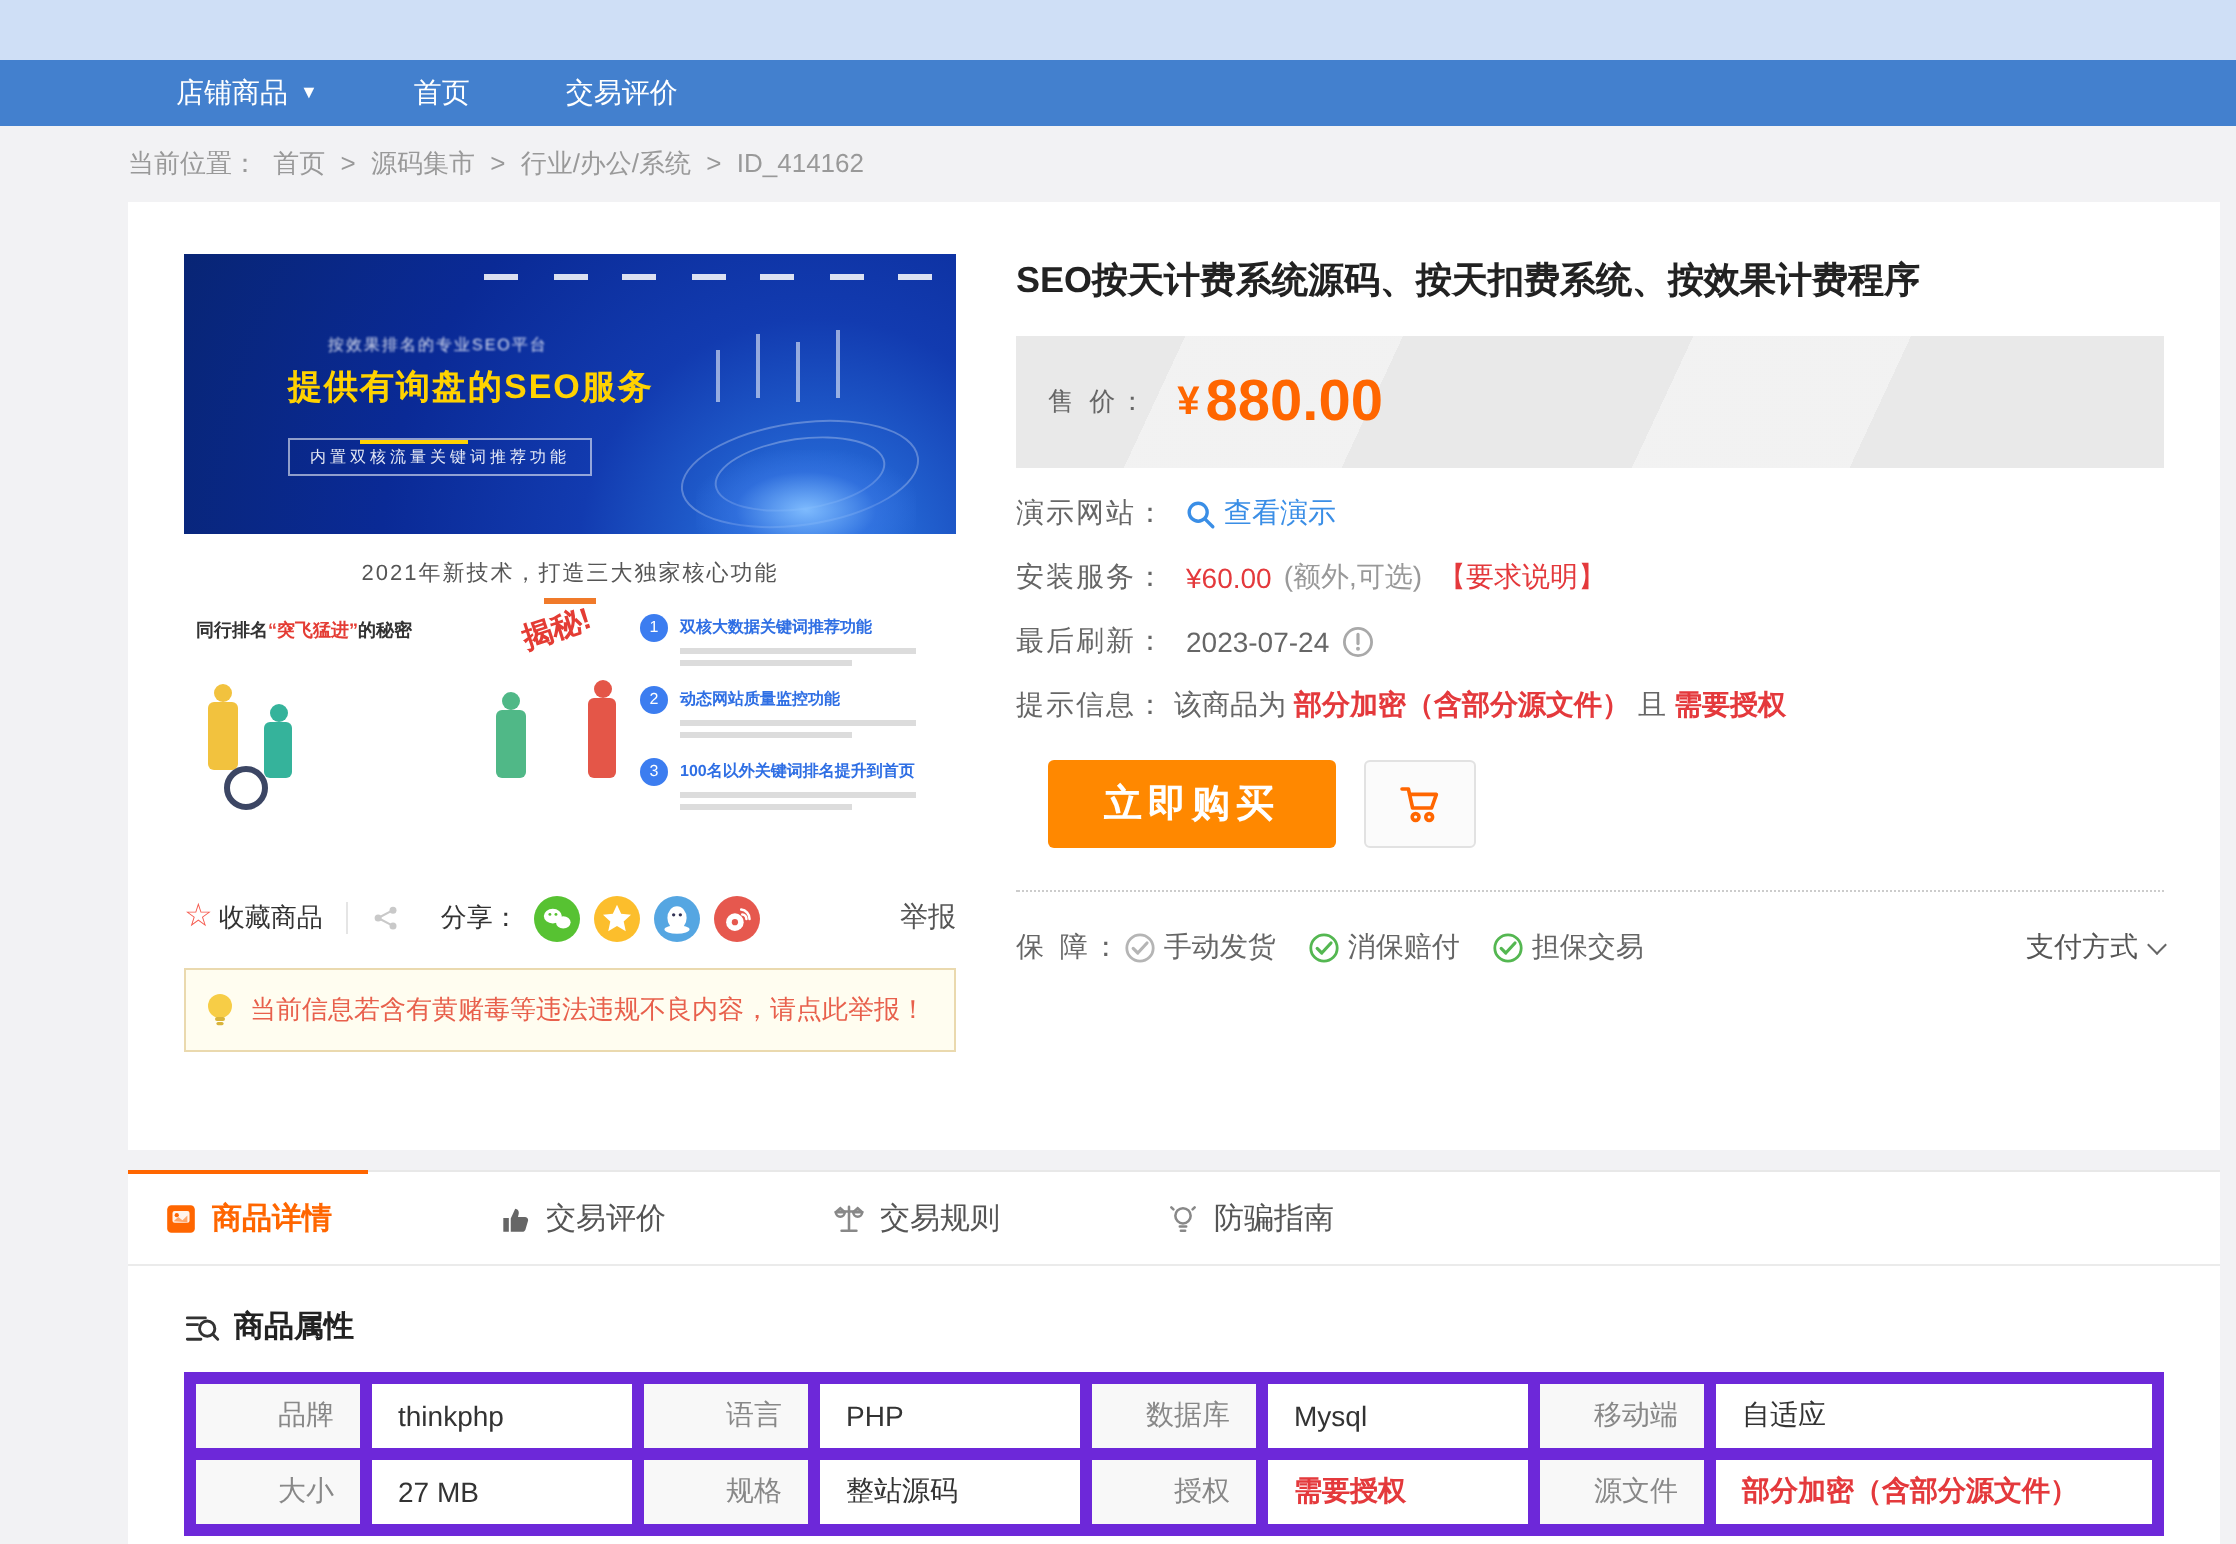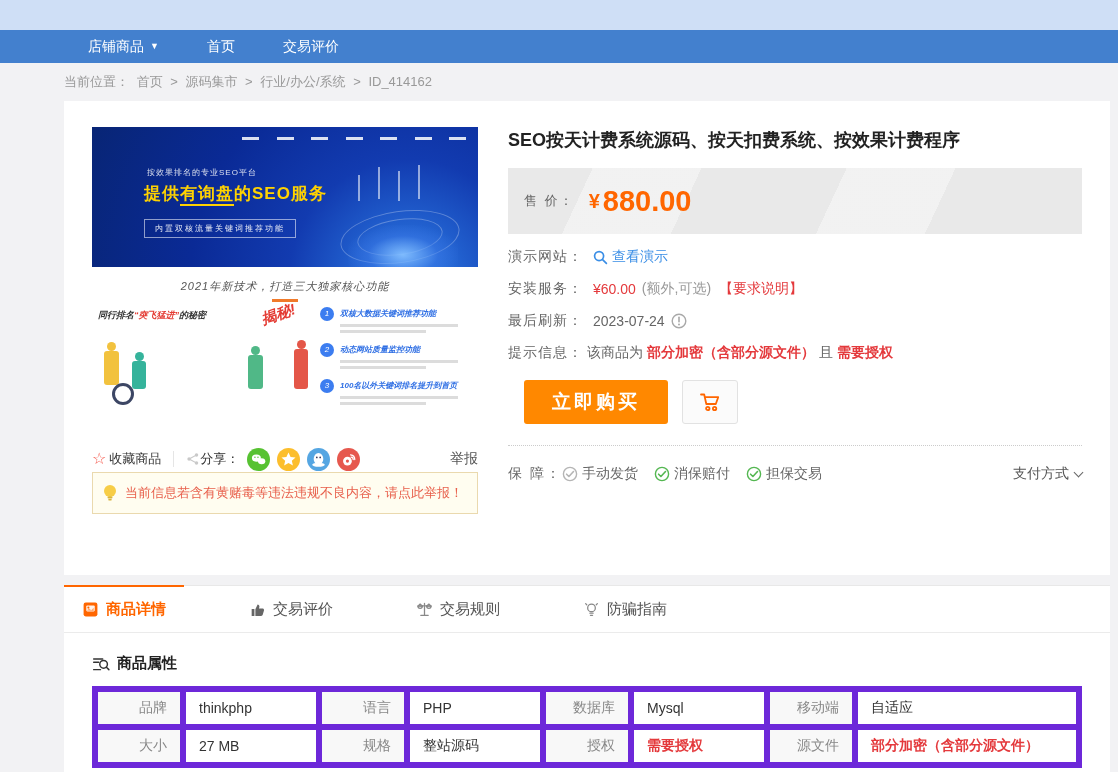--- a/index.html
+++ b/index.html
@@ -21,30 +21,30 @@
   .breadcrumb .crumb { cursor:pointer; }
   
   .card { position:absolute; top:101px; left:64px; width:1046px; height:474px; background:#fff; }
   .card-inner { display:flex; padding:26px 28px; }
   .left-col { width:386px; flex:none; }
   
   .pimg { width:386px; height:305px; position:relative; overflow:hidden; cursor:pointer; background:#fff; }
   .pimg-banner { height:140px; background:radial-gradient(circle at 82% 108%, #2e7fe8 0%, #123bb0 34%, #0a2a96 62%, #082575 100%); position:relative; }
   .pimg-nav { position:absolute; top:10px; left:150px; right:12px; display:flex; justify-content:space-between; }
   .pimg-nav i { width:17px; height:3px; background:rgba(255,255,255,.85); }
-  .pimg-tagline { position:absolute; left:55px; top:40px; font-size:8px; color:rgba(255,255,255,.85); letter-spacing:1px; filter:blur(.4px); }
+  .pimg-tagline { position:absolute; left:72px; top:40px; font-size:8px; color:rgba(255,255,255,.85); letter-spacing:1px; filter:blur(.4px); }
   .pimg-headline { position:absolute; left:52px; top:55px; font-size:17px; font-weight:bold; color:#ffd200; letter-spacing:1px; }
-  .pimg-headline em { font-style:normal; border-bottom:2px solid #ffd200; padding-bottom:1px; }
+  .pimg-headline em { font-style:normal; border-bottom:2px solid #ffd200; padding-bottom:15px;font-family:Liberation Mono, monospace; }
   .pimg-badge { position:absolute; left:52px; top:92px; font-size:8px; color:rgba(255,255,255,.9); border:1px solid rgba(255,255,255,.55); padding:3px 10px; letter-spacing:2px; }
   .ring { position:absolute; border:1px solid rgba(255,255,255,.28); border-radius:50%; }
   .r1 { width:120px; height:52px; right:18px; top:84px; transform:rotate(-8deg); }
   .r2 { width:86px; height:36px; right:35px; top:92px; transform:rotate(-8deg); }
   .vbar { position:absolute; width:2px; background:rgba(255,255,255,.55); }
   .glow { position:absolute; width:110px; height:60px; right:20px; bottom:-18px; background:radial-gradient(ellipse at center, rgba(130,190,255,.95) 0%, rgba(60,120,230,.5) 45%, transparent 75%); }
-  .pimg-mid { height:186px; background:#fff; position:relative;font-style:italic; }
+  .pimg-mid { height:186px; background:#fff; position:relative; }
   .pimg-title { text-align:center; padding-top:12px; font-size:11px; color:#555; letter-spacing:1px; }
   .pimg-title-bar { width:26px; height:3px; background:#f07a2a; margin:5px auto 0; }
   .illu { position:absolute; left:6px; top:42px; width:218px; height:96px; }
   .illu-head { font-size:9px; font-weight:bold; color:#333; }
   .illu-head .red { color:#e43c34; }
   .illu-stamp { position:absolute; right:20px; top:-4px; color:#e43c34; font-size:15px; font-weight:bold; transform:rotate(-18deg); }
   .monitor { position:absolute; left:52px; top:26px; width:96px; height:54px; background:#aeb9d6; border-radius:4px; display:flex; align-items:center; justify-content:center; color:#fff; font-weight:bold; font-size:20px; letter-spacing:2px; }
   .monitor .gear { width:26px; height:26px; border-radius:50%; background:#3d4660; border:5px dotted #2b3350; margin-left:-6px; }
   .fig { position:absolute; border-radius:3px; }
   .fig::before { content:''; position:absolute; top:-9px; left:3px; width:9px; height:9px; border-radius:50%; background:inherit; }
@@ -60,26 +60,26 @@
   .feat .l1,.feat .l2 { height:3px; background:#dcdcdc; margin-top:3px; }
   .feat .l1 { width:118px; } .feat .l2 { width:86px; }
   .pimg-foot { height:19px; display:flex; }
   .pimg-foot .fl { width:58%; background:#2b2d39; border-bottom:3px solid #2d47c1; }
   .pimg-foot .fr { flex:1; background:#2443b5; border-bottom:3px solid #20242e; }
   
   .share-row { display:flex; align-items:center; margin-top:14px; font-size:13px; color:#333; height:26px; }
   .fav { display:flex; align-items:center; gap:3px; cursor:pointer; }
   .fav .star { color:#f55a4e; font-size:16px; line-height:16px; }
   .vdiv { width:1px; height:16px; background:#e5e5e5; margin:0 12px; }
-  .share-label { color:#333; display:flex; align-items:center; gap:0; }
+  .share-label { color:#333; display:flex; align-items:center; gap:20px; }
   .soc { display:flex; gap:7px; margin-left:8px; }
   .soc svg { cursor:pointer; display:block; }
   .report { margin-left:auto; color:#555; font-size:14px; cursor:pointer; }
   
-  .warning { margin-top:0; border:1px solid #ead9ae; background:#fffdf0; color:#e8604c; font-size:13px; padding:11px 9px; display:flex; align-items:center; gap:7px; cursor:pointer; }
+  .warning { margin-top:12px; border:1px solid #ead9ae; background:#fffdf0; color:#e8604c; font-size:13px; padding:11px 9px; display:flex; align-items:center; gap:7px; cursor:pointer; }
   
   .right-col { flex:1; margin-left:30px; min-width:0; }
   .ptitle { font-size:18px; font-weight:bold; color:#222; line-height:26px; }
   .price-box { margin-top:15px; height:66px; background:#e9e9e9;
     background-image:linear-gradient(115deg, transparent 0 14%, rgba(255,255,255,.4) 14% 32%, transparent 32% 56%, rgba(255,255,255,.4) 56% 74%, transparent 74%);
     display:flex; align-items:center; padding-left:16px; }
   .price-label { font-size:13px; color:#666; letter-spacing:2px; }
   .price-cur { color:#ff6600; font-size:20px; font-weight:bold; margin-left:14px; }
   .price-val { color:#ff6600; font-size:29px; font-weight:bold; margin-left:3px; }
   .info-row { margin-top:14px; font-size:14px; color:#666; display:flex; align-items:center; }

